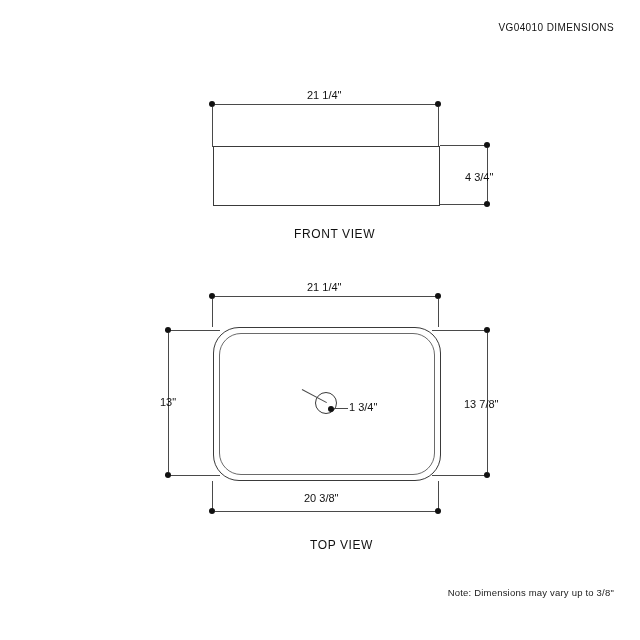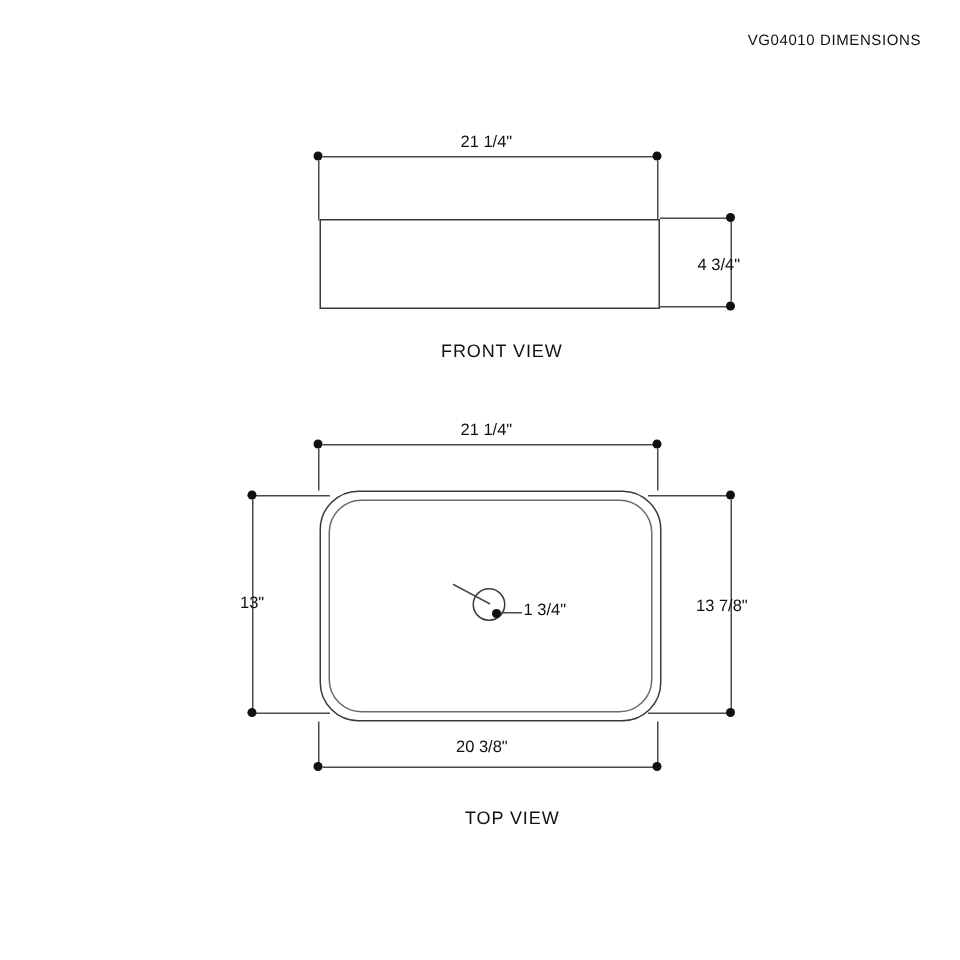--- a/index.html
+++ b/index.html
@@ -207,14 +207,15 @@
 
   <div class="vline" style="left:212px; top:481px; height:28px;"></div>
   <div class="vline" style="left:438px; top:481px; height:28px;"></div>
   <div class="hline" style="left:215px; top:511px; width:222px;"></div>
   <div class="dot-node" style="left:209px; top:508px;"></div>
   <div class="dot-node" style="left:435px; top:508px;"></div>
   <div class="dim-label" style="left:304px; top:492px;">20 3/8"</div>
 
   <div class="view-label" style="left:310px; top:538px;">TOP VIEW</div>
 
+  <div class="note">Note: Dimensions may vary up to 3/8"</div>
 
 </div>
 
 </body></html>

